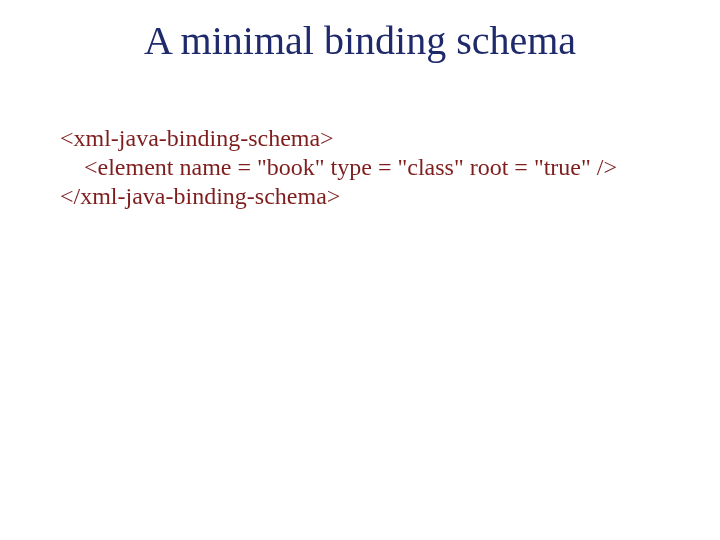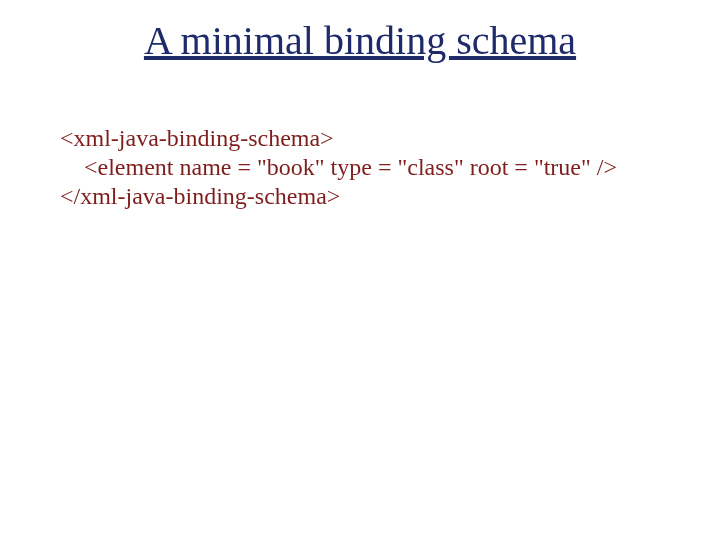--- a/index.html
+++ b/index.html
@@ -17,21 +17,20 @@
     position: relative;
     box-sizing: border-box;
   }
   .title {
     color: #1f2a6b;
     font-size: 40px;
     line-height: 1.15;
     text-align: center;
     padding-top: 18px;
     font-weight: normal;
-    text-decoration: underline;
   }
   .body {
     color: #7f1d1d;
     font-size: 24px;
     line-height: 1.2;
     padding-left: 60px;
     padding-right: 60px;
     padding-top: 60px;
     white-space: pre;
     font-weight: normal;

